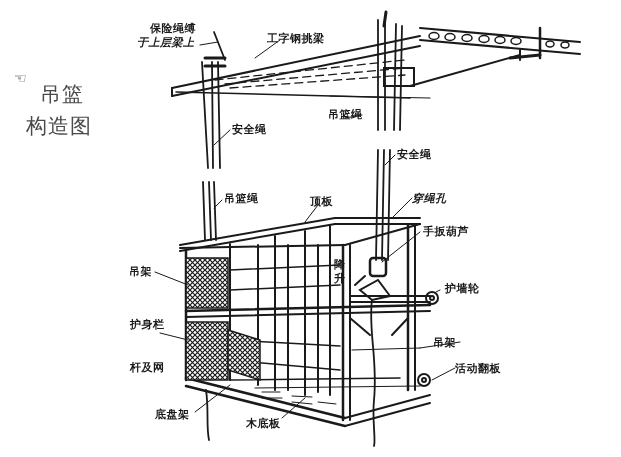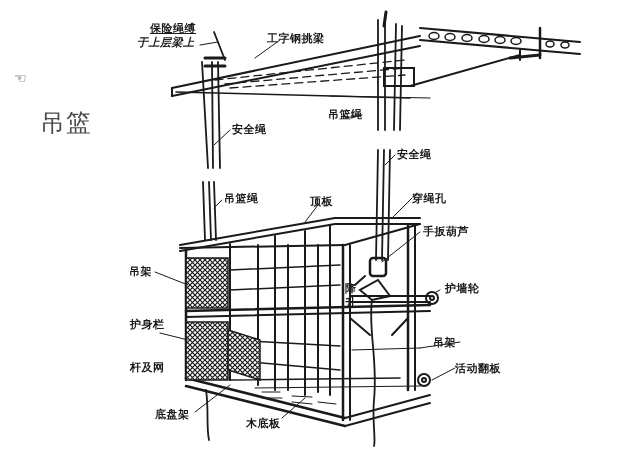--- a/index.html
+++ b/index.html
@@ -1,30 +1,31 @@
 <!DOCTYPE html>
 <html><head>
   <meta charset="utf-8">
   <style>
     html, body { margin: 0; padding: 0; background: #ffffff; }
     body { width: 621px; height: 457px; overflow: hidden; position: relative; font-family: "DejaVu Sans", sans-serif; }
     .stage { position: absolute; left: 0; top: 0; width: 621px; height: 457px; }
     svg { position: absolute; left: 0; top: 0; }
     .lbl { position: absolute; font-family: "DejaVu Serif", serif; font-weight: bold; font-size: 11px; color: #1a1a1a; white-space: nowrap; line-height: 13px; letter-spacing: 0.5px; }
-    .title { position: absolute; font-family: Liberation Sans, sans-serif; font-size: 25px; color: #4a4a4a; line-height: 32px; letter-spacing: 1px; margin-top: 28px; }
+    .title { position: absolute; font-family: Liberation Serif, serif; font-size: 21px; color: #4a4a4a; line-height: 32px; letter-spacing: 1px; }
     .hand { position: absolute; left: 14px; top: 70px; font-size: 14px; color: #333; }
     .vert { width: 12px; white-space: normal; line-height: 14px; }
   </style>
 </head>
 <body>
 
 <div class="stage">
 
   <span class="hand">☜</span>
   <div class="title" style="left:40px; top:78px;">吊篮</div>
+  <div class="title" style="left:26px; top:110px;">构造图</div>
 
   <svg width="621" height="457" viewBox="0 0 621 457">
     <g stroke="#1a1a1a" fill="none" stroke-width="2" stroke-linecap="round">
 
       <g>
         <line x1="172" y1="88" x2="420" y2="36"></line>
         <line x1="172" y1="96" x2="420" y2="46"></line>
         <line x1="172" y1="88" x2="172" y2="96"></line>
         <line x1="420" y1="28" x2="580" y2="42"></line>
         <line x1="420" y1="40" x2="580" y2="54"></line>
@@ -164,31 +165,31 @@
       </g>
     </g>
     <defs>
       <pattern id="mesh" width="5" height="5" patternUnits="userSpaceOnUse">
         <rect width="5" height="5" fill="#ffffff"></rect>
         <path d="M0 0 L5 5 M5 0 L0 5" stroke="#1a1a1a" stroke-width="1.2"></path>
       </pattern>
     </defs>
   </svg>
 
-  <div class="lbl" style="left:150px; top:22px;text-decoration:underline;">保险绳缚</div>
+  <div class="lbl" style="left:150px; top:22px;">保险绳缚</div>
   <div class="lbl" style="left:137px; top:36px;font-style:italic;">于上层梁上</div>
   <div class="lbl" style="left:240px; top:32px;margin-left:27px;">工字钢挑梁</div>
   <div class="lbl" style="left:328px; top:108px;">吊篮绳</div>
   <div class="lbl" style="left:232px; top:123px;">安全绳</div>
   <div class="lbl" style="left:397px; top:148px;">安全绳</div>
   <div class="lbl" style="left:224px; top:192px;">吊篮绳</div>
   <div class="lbl" style="left:310px; top:195px;">顶板</div>
-  <div class="lbl" style="left:412px; top:192px;">穿绳孔</div>
+  <div class="lbl" style="left:412px; top:192px;font-style:italic;">穿绳孔</div>
   <div class="lbl" style="left:423px; top:225px;">手扳葫芦</div>
-  <div class="lbl vert" style="left:345px; top:258px;margin-top:24px;">降升</div>
+  <div class="lbl vert" style="left:334px; top:258px;">降升</div>
   <div class="lbl" style="left:445px; top:282px;">护墙轮</div>
   <div class="lbl" style="left:129px; top:265px;">吊架</div>
   <div class="lbl" style="left:130px; top:318px;">护身栏</div>
   <div class="lbl" style="left:130px; top:332px;margin-top:29px;">杆及网</div>
   <div class="lbl" style="left:433px; top:336px;">吊架</div>
   <div class="lbl" style="left:455px; top:362px;">活动翻板</div>
   <div class="lbl" style="left:155px; top:408px;">底盘架</div>
   <div class="lbl" style="left:246px; top:417px;">木底板</div>
 </div>
 

